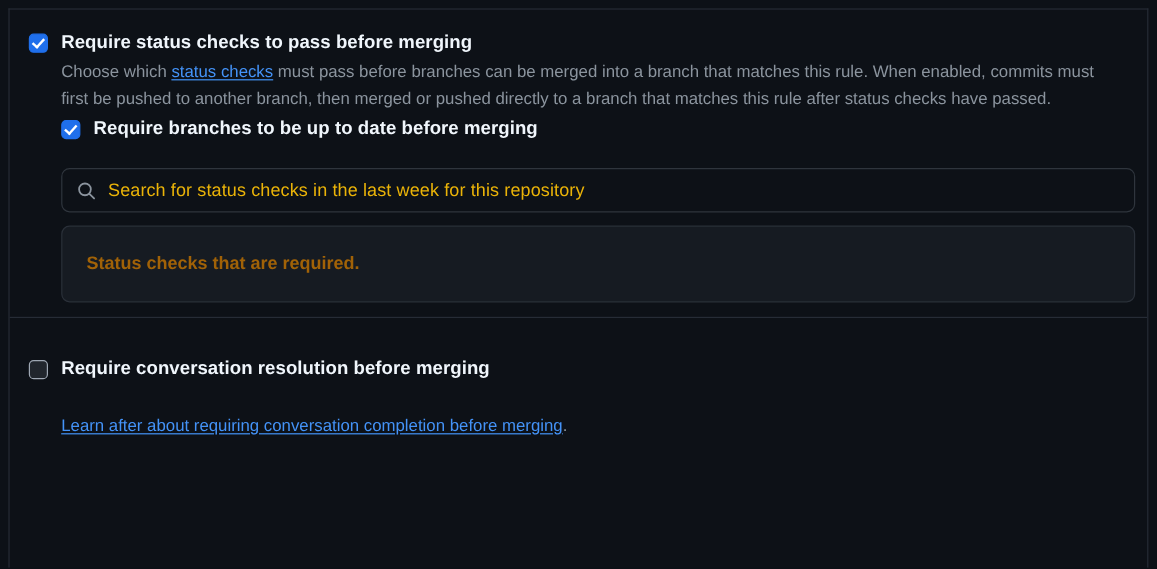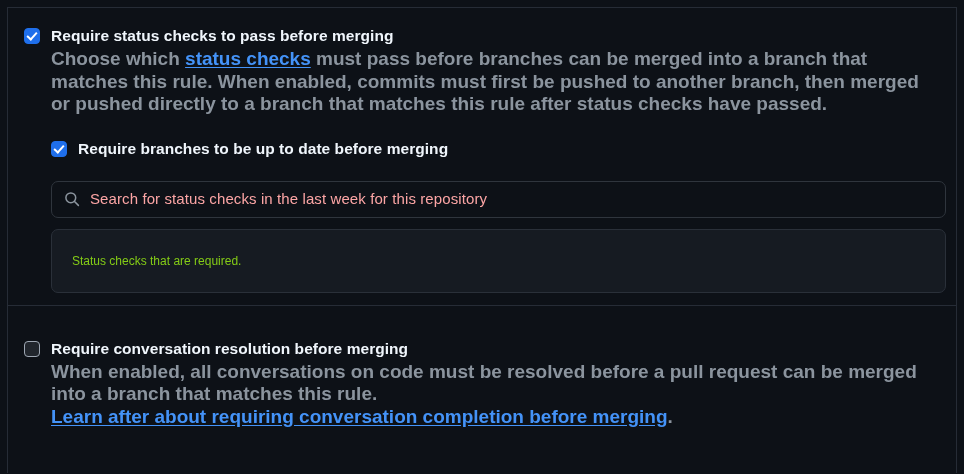--- a/index.html
+++ b/index.html
@@ -77,38 +77,37 @@
   .row-body { flex: 1 1 auto; min-width: 0; }
 
   .label {
     font-size: 15.5px;
     font-weight: bold;
     line-height: 21px;
     color: #f0f6fc;
     letter-spacing: 0.05px;
   }
   .desc {
-    font-size: 19px;
+    font-size: 14px;
     line-height: 22.5px;
     color: #8b949e;
     margin-top: 2px;
     max-width: 880px;
-    font-weight: bold;
   }
   .desc.narrow { max-width: 872px; }
 
   a.link {
     color: #4493f8;
     text-decoration: underline;
     text-underline-offset: 2px;
   }
 
   
   .nested {
-    margin-top: 22px;
+    margin-top: 4px;
     margin-left: 27px;
   }
   .nested .desc { max-width: 872px; }
 
   
   .searchbox {
     margin-top: 22px;
     margin-left: 27px;
     width: 895px;
     height: 37px;
@@ -122,43 +121,44 @@
   }
   .search-icon {
     flex: 0 0 auto;
     width: 16px;
     height: 16px;
     margin-right: 10px;
     display: block;
   }
   .search-placeholder {
     font-size: 15px;
-    color: #fca5a5;
+    color: #eab308;
     line-height: 18px;
     letter-spacing: 0.1px;
   }
 
   
   .statuspanel {
     margin-top: 11px;
     margin-left: 27px;
     width: 895px;
     height: 64px;
     box-sizing: border-box;
     background: #161b22;
     border: 1px solid #2a3039;
     border-radius: 7px;
     display: flex;
     align-items: center;
     padding: 0 20px;
   }
   .statuspanel-text {
-    font-size: 12px;
-    color: #84cc16;
+    font-size: 15px;
+    color: #a16207;
     line-height: 20px;
+    font-weight: bold;
   }
 </style>
 </head>
 <body>
 
 <div class="panel">
 
   <div class="section first">
 
     <div class="row">
@@ -188,18 +188,18 @@
       <span class="statuspanel-text">Status checks that are required.</span>
     </div>
 
   </div>
 
   <div class="section second">
     <div class="row">
       <div class="cb unchecked" role="checkbox" aria-checked="false"></div>
       <div class="row-body">
         <div class="label">Require conversation resolution before merging</div>
-        <div class="desc"><span>When enabled, all conversations on code must be resolved before a pull request can be merged into a branch that matches this rule.</span><br><a class="link" href="#">Learn after about requiring conversation completion before merging</a><span>.</span></div>
+        <div class="desc"><br><a class="link" href="#">Learn after about requiring conversation completion before merging</a><span>.</span></div>
       </div>
     </div>
   </div>
 
 </div>
 
 </body></html>

